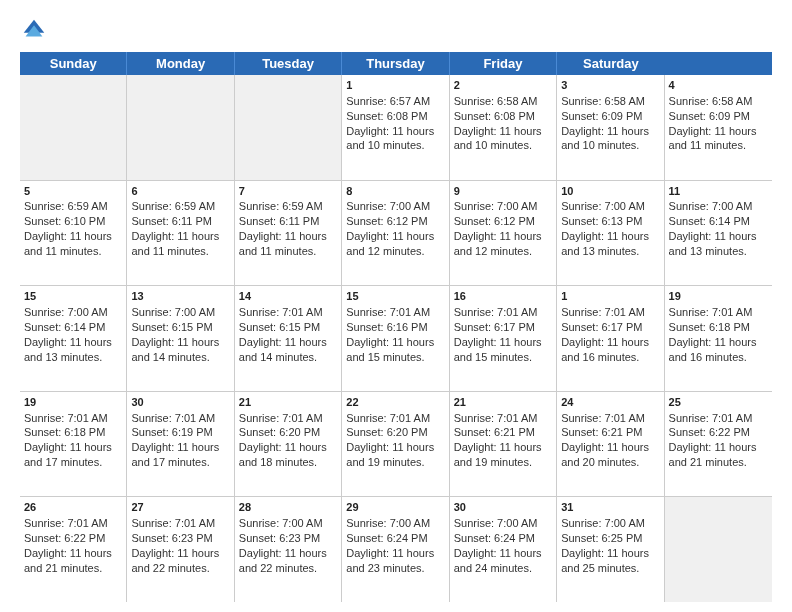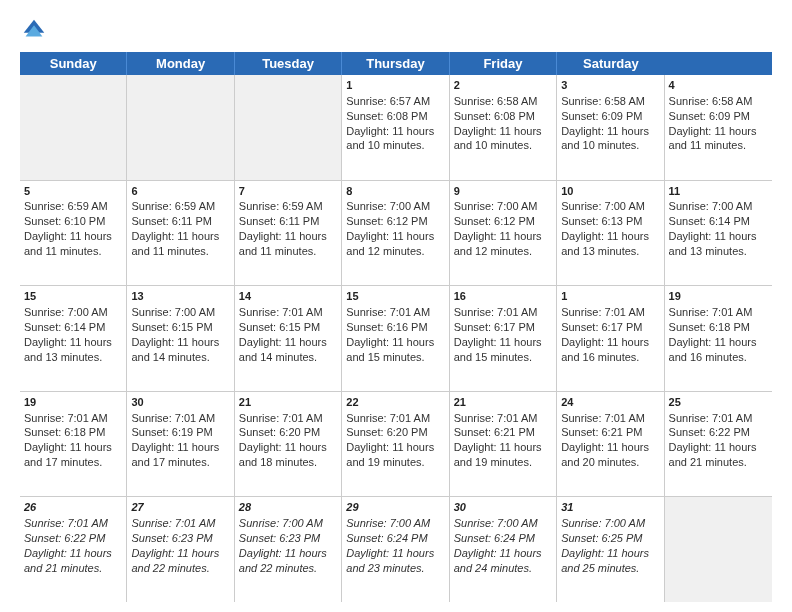--- a/index.html
+++ b/index.html
@@ -84,21 +84,21 @@
       display: flex;
       flex-direction: column;
       flex: 1;
     }
     .cal-row {
       display: grid;
       grid-template-columns: repeat(7, 1fr);
       flex: 1;
       border-bottom: 1px solid #ccc;
     }
-    .cal-row:last-child { border-bottom: none; font-style: italic; }
+    .cal-row:last-child { border-bottom: none; }
     .cal-cell {
       border-right: 1px solid #ccc;
       padding: 3px 4px;
       font-size: 8.5px;
       color: #333;
       line-height: 1.35;
       vertical-align: top;
       background: #fff;
     }
     .cal-cell:last-child { border-right: none; }

